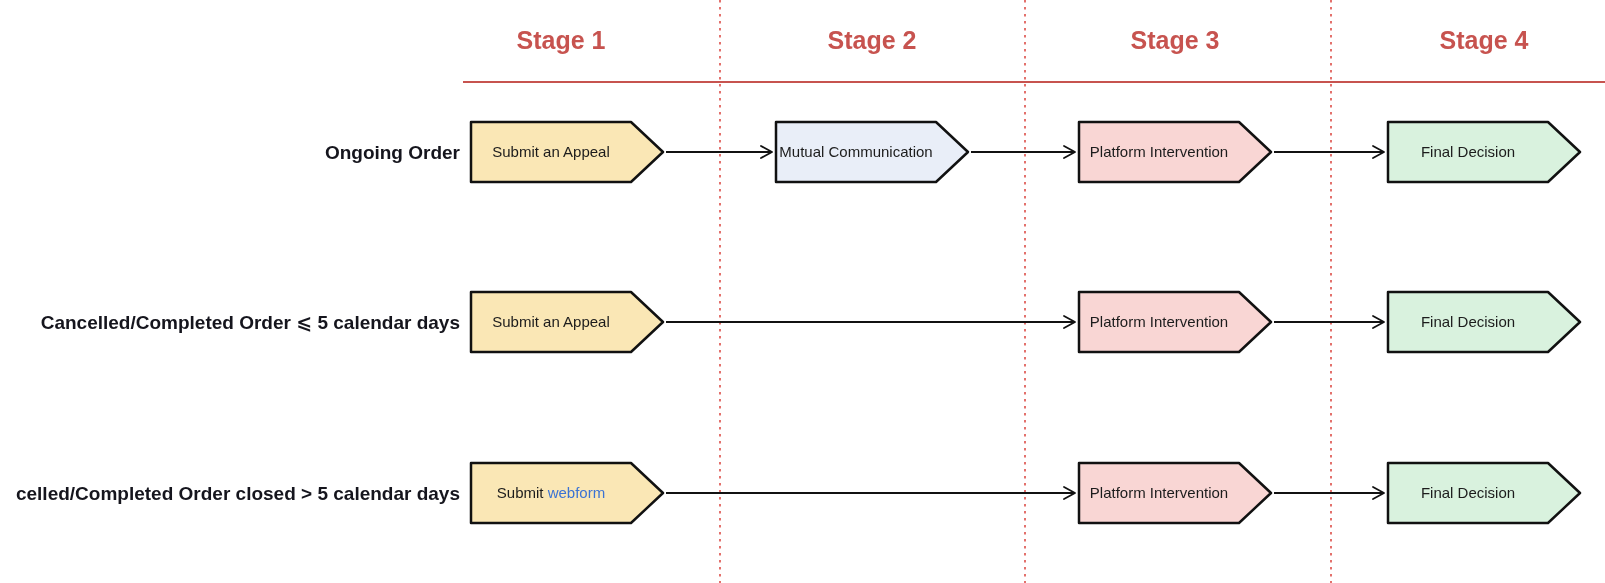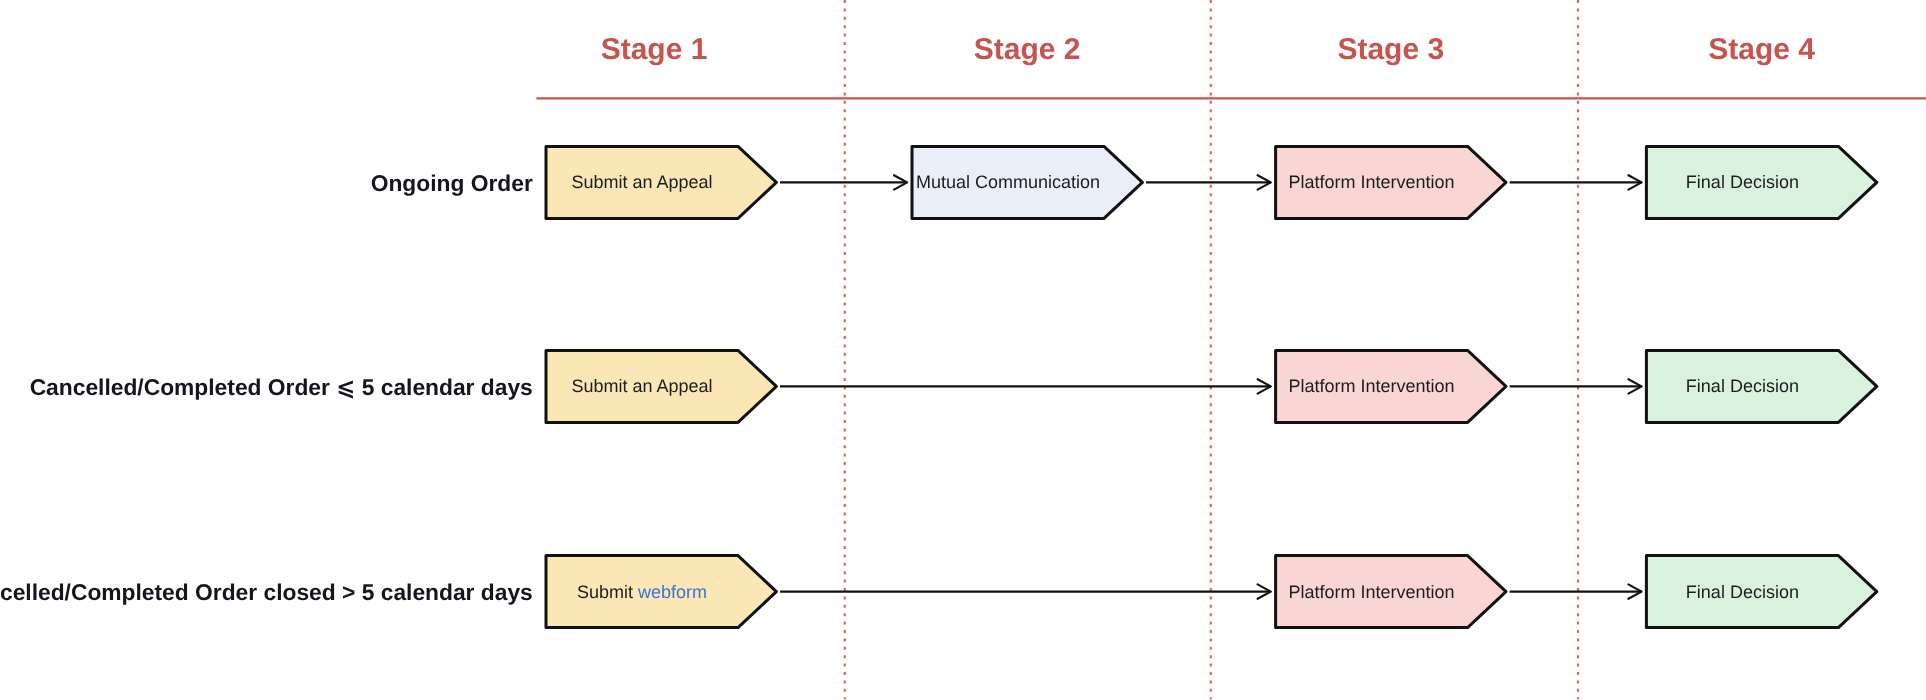--- a/index.html
+++ b/index.html
@@ -8,20 +8,21 @@
     background: #ffffff;
     width: 1605px;
     height: 583px;
     overflow: hidden;
     font-family: "Liberation Sans", "DejaVu Sans", sans-serif;
   }
   .diagram-wrap {
     position: relative;
     width: 1445px;
     height: 583px;
+    margin-left: 16px;
   }
   svg { display: block; }
   text {
     font-family: "Liberation Sans", "DejaVu Sans", sans-serif;
   }
   .stage-header {
     font-size: 25px;
     font-weight: bold;
   }
   .row-label {

